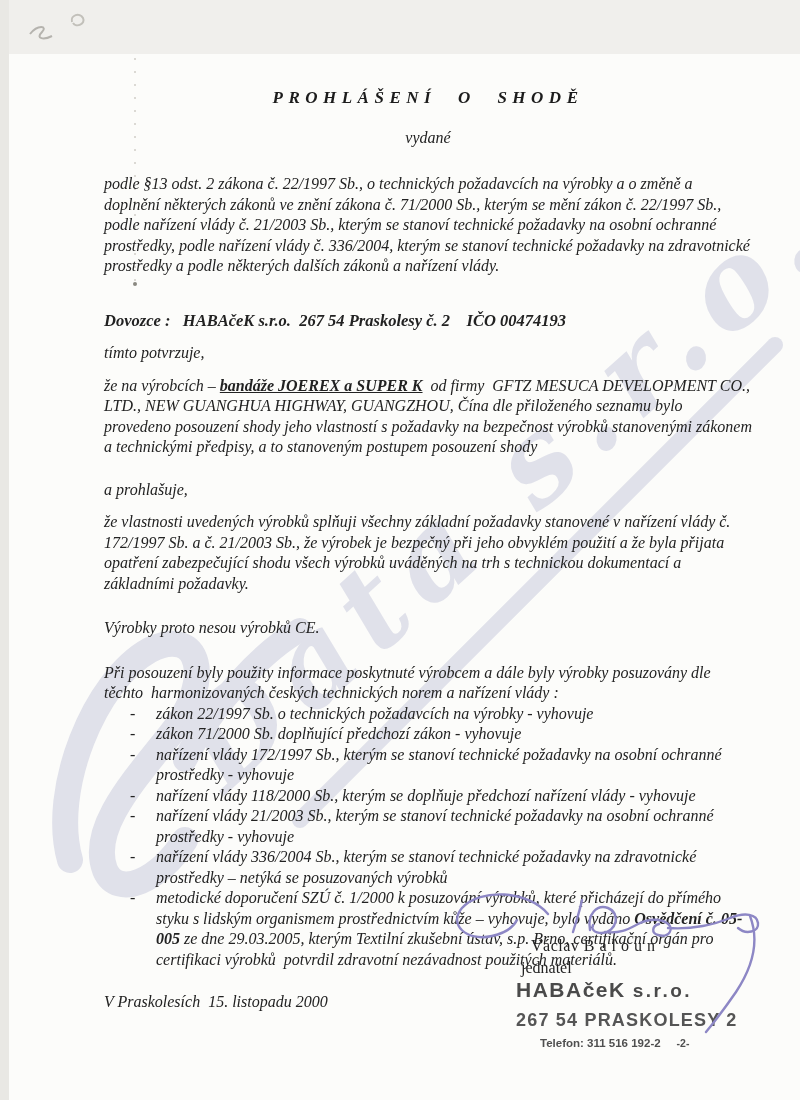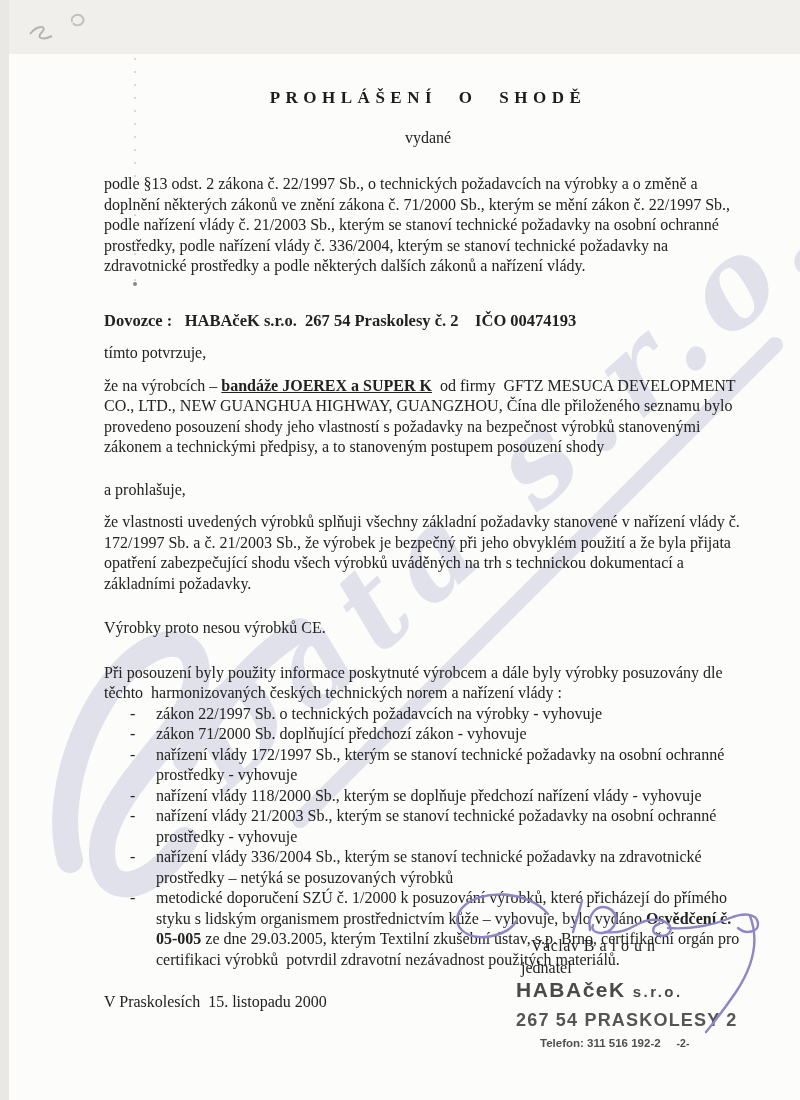--- a/index.html
+++ b/index.html
@@ -19,21 +19,21 @@
   .artifacts { position: absolute; left: 0; top: 0; z-index: 0; }
   
   .watermark-svg { position: absolute; left: 0; top: 0; z-index: 0; pointer-events: none; }
   .watermark-text {
     font-family: "DejaVu Serif", serif;
     font-style: italic; font-weight: bold;
     font-size: 118px; letter-spacing: 14px;
     fill: #e0e1ea;
   }
   
-  .content { position: relative; z-index: 1; padding: 88px 48px 0 104px; }
+  .content { position: relative; z-index: 1; padding: 88px 48px 0 104px; font-style: italic; }
   .pre { white-space: pre-wrap; }
   .doc-title {
     text-align: center; font-weight: bold; font-size: 17px;
     letter-spacing: 5.5px; word-spacing: 12px; color: #1c1c1c;
   }
   .doc-subtitle { text-align: center; margin-top: 19px; }
   .para { margin-top: 12px; }
   .para-intro { margin-top: 26px; }
   .importer { margin-top: 34px; font-weight: bold; font-size: 16.5px; }
   .lead { margin-top: 22px; }
@@ -45,21 +45,21 @@
   .li-marker { width: 26px; margin-left: 26px; flex: 0 0 auto; }
   .li-text { flex: 1 1 auto; }
   .bottom-row { margin-top: 22px; }
   
   .sig-block { position: absolute; left: 516px; top: 936px; width: 250px; z-index: 2; }
   .sig-name { margin-left: 15px; font-size: 16px; letter-spacing: 0.5px; }
   .sig-role { margin-left: 5px; margin-top: 1px; }
   .stamp { font-family: "Liberation Sans", sans-serif; color: #4a4a4a; }
   .stamp-line1 { margin-top: 2px; }
   .stamp-company { font-weight: 700; font-size: 21px; letter-spacing: 1.5px; }
-  .stamp-suffix { font-weight: 700; font-size: 15px; letter-spacing: 2.5px; margin-left: 7px; text-align: right; }
+  .stamp-suffix { font-weight: 700; font-size: 19px; letter-spacing: 2.5px; margin-left: 7px; text-align: right; }
   .stamp-address { font-weight: 700; font-size: 18px; letter-spacing: 1.2px; color: #555555; margin-top: 7px; }
   .stamp-phone-row { margin-left: 24px; margin-top: 2px; }
   .stamp-phone { font-weight: 700; font-size: 11.5px; color: #4f4f4f; }
   .stamp-pagemark { font-weight: 700; font-size: 10.5px; color: #4f4f4f; margin-left: 16px; }
   .signature-svg { position: absolute; left: 440px; top: 872px; z-index: 3; pointer-events: none; }
 </style>
 </head>
 <body>
 
 <div class="page">

